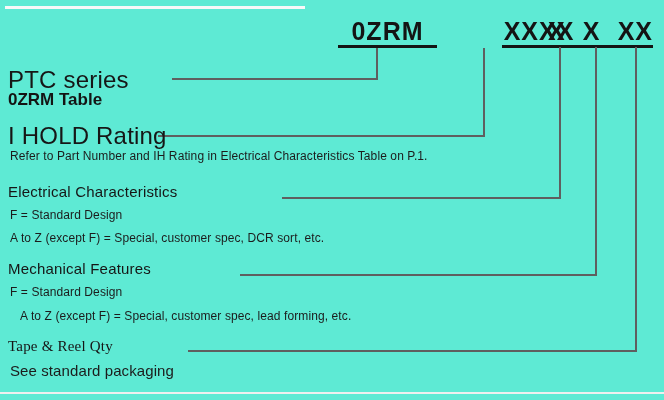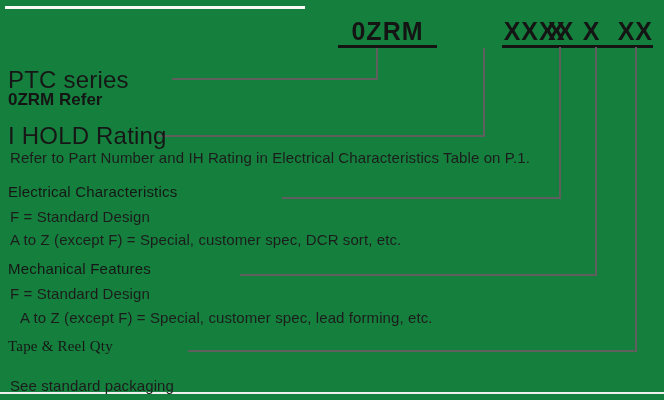--- a/index.html
+++ b/index.html
@@ -1,19 +1,19 @@
 <!DOCTYPE html>
 <html><head>
 <meta charset="utf-8">
 <style>
   html,body{margin:0;padding:0;background:#fff;}
   .canvas{
     position:relative;
     width:664px;height:400px;
-    background:#15803d;
+    background:#5eead4;
     overflow:hidden;
     font-family:"Liberation Sans","DejaVu Sans",sans-serif;
     color:#111;
   }
   .abs{position:absolute;white-space:nowrap;}
   
   .pn-seg{
     position:absolute;
     top:17px;height:28px;line-height:28px;
     border-bottom:3px solid #141414;
@@ -22,21 +22,21 @@
     color:#141414;
   }
   .pn-group{display:flex;justify-content:space-between;letter-spacing:0;}
   .pn-group span{letter-spacing:1px;}
   
   .vline{position:absolute;width:2px;background:#5f5f5f;}
   .hline{position:absolute;height:2px;background:#5f5f5f;}
   
   .title{font-size:24px;color:#161616;letter-spacing:0.2px;}
   .title-lg{font-size:15px;color:#161616;letter-spacing:0.2px;}
-  .sub{font-size:15px;color:#1c1c1c;letter-spacing:0.1px;}
+  .sub{font-size:12px;color:#1c1c1c;letter-spacing:0.1px;}
   .sub-bold{font-size:17px;font-weight:bold;color:#141414;}
   .faint{position:absolute;background:#f3f3f3;}
 </style>
 </head>
 <body>
 
 <div class="canvas">
 
   <div class="faint" style="left:5px;top:6px;width:300px;height:3px;background:#f8f8f8;"></div>
   <div class="faint" style="left:0;top:392px;width:664px;height:2px;background:#efefef;"></div>
@@ -55,29 +55,29 @@
   <div class="vline" style="left:595px;top:47px;height:229px;"></div>
   <div class="vline" style="left:635px;top:47px;height:305px;"></div>
 
   <div class="hline" style="left:172px;top:78px;width:206px;"></div>
   <div class="hline" style="left:158px;top:135px;width:327px;"></div>
   <div class="hline" style="left:282px;top:197px;width:279px;"></div>
   <div class="hline" style="left:240px;top:274px;width:357px;"></div>
   <div class="hline" style="left:188px;top:350px;width:449px;"></div>
 
   <div class="abs title" style="left:8px;top:66px;">PTC series</div>
-  <div class="abs sub-bold" style="left:8px;top:90px;">0ZRM Refer</div>
+  <div class="abs sub-bold" style="left:8px;top:90px;">0ZRM Table</div>
 
   <div class="abs title" style="left:8px;top:122px;text-align:right;">I HOLD Rating</div>
   <div class="abs sub" style="left:10px;top:149px;">Refer to Part Number and IH Rating in Electrical Characteristics Table on P.1.</div>
 
   <div class="abs title-lg" style="left:8px;top:183px;">Electrical Characteristics</div>
   <div class="abs sub" style="left:10px;top:208px;">F = Standard Design</div>
   <div class="abs title-lg" style="left:8px;top:260px;">Mechanical Features</div>
 
   <div class="abs sub" style="left:10px;top:231px;">A to Z (except F) = Special, customer spec, DCR sort, etc.</div>
   <div class="abs sub" style="left:10px;top:285px;">F = Standard Design</div>
   <div class="abs sub" style="left:20px;top:309px;">A to Z (except F) = Special, customer spec, lead forming, etc.</div>
 
   <div class="abs title-lg" style="left:8px;top:338px;font-family:Liberation Serif, serif;">Tape &amp; Reel Qty</div>
-  <div class="abs sub" style="left:10px;top:362px;font-size:15px;margin-top:15px;">See standard packaging</div>
+  <div class="abs sub" style="left:10px;top:362px;font-size:15px;">See standard packaging</div>
 
 </div>
 
 </body></html>

